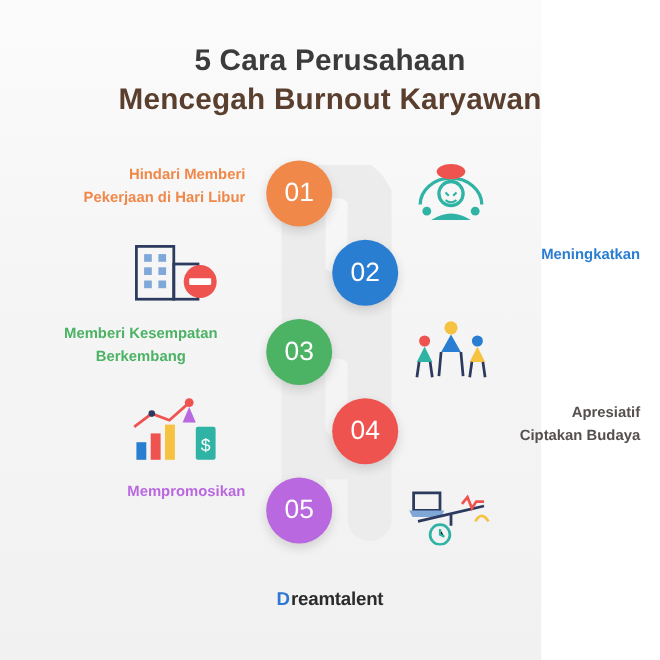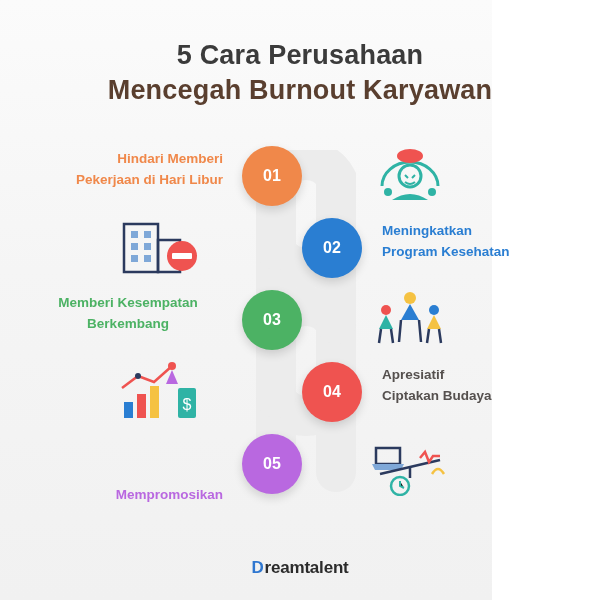--- a/index.html
+++ b/index.html
@@ -53,37 +53,37 @@
     position: relative;
     height: 72px;
   }
   .circle {
     position: absolute;
     top: 6px;
     width: 60px;
     height: 60px;
     border-radius: 50%;
     color: #ffffff;
-    font-size: 16px;
-    font-weight: bold;
+    font-size: 24px;
+    font-weight: normal;
     display: flex;
     align-items: center;
     justify-content: center;
     box-shadow: 0 4px 10px rgba(0,0,0,0.14);
     z-index: 3;
   }
   .text {
     position: absolute;
     top: 8px;
     font-size: 13.5px;
     font-weight: bold;
     line-height: 21px;
     width: 185px;
   }
-  .text.right { left: 382px; text-align: left; }
+  .text.right { left: 397px; text-align: right; }
   .text.left  { left: 33px; width: 190px; text-align: right; }
 
   .icon {
     position: absolute;
     width: 96px;
     height: 66px;
     top: 2px;
   }
   .icon.right { left: 362px; }
   .icon.left  { left: 112px; }
@@ -102,21 +102,20 @@
   .brand {
     position: absolute;
     left: 0;
     top: 535px;
     width: 600px;
     text-align: center;
     font-size: 17px;
     font-weight: bold;
     color: #2b2b2b;
     letter-spacing: -0.2px;
-    margin-top: 23px;
   }
   .brand .mark {
     display: inline-block;
     color: #2f77d0;
     font-weight: bold;
     margin-right: 1px;
   }
 </style>
 </head>
 <body>
@@ -162,21 +161,20 @@
         <rect x="32" y="29" width="7" height="7" fill="#7fa8d8"></rect>
         <rect x="19" y="41" width="7" height="7" fill="#7fa8d8"></rect>
         <rect x="32" y="41" width="7" height="7" fill="#7fa8d8"></rect>
         <rect x="46" y="26" width="22" height="32" fill="none" stroke="#2b3a5e" stroke-width="2.5"></rect>
         <circle cx="70" cy="42" r="15" fill="#ef5350"></circle>
         <rect x="60" y="39" width="20" height="6" rx="1" fill="#ffffff"></rect>
       </svg>
       <div class="circle" style="left:302px;background:#2a7ed2;">02</div>
       <div class="text right" style="color:#2a7ed2;">
         <div>Meningkatkan</div>
-        <div>Program Kesehatan</div>
       </div>
     </div>
 
     <div class="row">
       <div class="text left" style="color:#4cb264;text-align:center;">
         <div>Memberi Kesempatan</div>
         <div>Berkembang</div>
       </div>
       <div class="circle" style="left:242px;background:#4cb264;">03</div>
       <svg class="icon right" viewBox="0 0 96 66">
@@ -205,21 +203,21 @@
         <path d="M60 12 l-6 14 h12 z" fill="#b968e0"></path>
       </svg>
       <div class="circle" style="left:302px;background:#ef5350;">04</div>
       <div class="text right" style="color:#55504e;">
         <div>Apresiatif</div>
         <div>Ciptakan Budaya</div>
       </div>
     </div>
 
     <div class="row">
-      <div class="text left" style="color:#b968e0;margin-top:48px;">
+      <div class="text left" style="color:#b968e0;">
         <div>Mempromosikan</div>
       </div>
       <div class="circle" style="left:242px;background:#b968e0;">05</div>
       <svg class="icon right" viewBox="0 0 96 66">
         <path d="M14 18 h24 v16 h-24 z" fill="none" stroke="#2b3a5e" stroke-width="2.5"></path>
         <path d="M10 34 h32 l-3 6 h-26 z" fill="#7fa8d8"></path>
         <path d="M18 44 L78 30" stroke="#2b3a5e" stroke-width="2.5"></path>
         <path d="M48 38 l0 10" stroke="#2b3a5e" stroke-width="2.5"></path>
         <circle cx="38" cy="56" r="9" fill="none" stroke="#2fb3a5" stroke-width="2.5"></circle>
         <path d="M38 51 v5 l4 2" stroke="#2fb3a5" stroke-width="2"></path>

